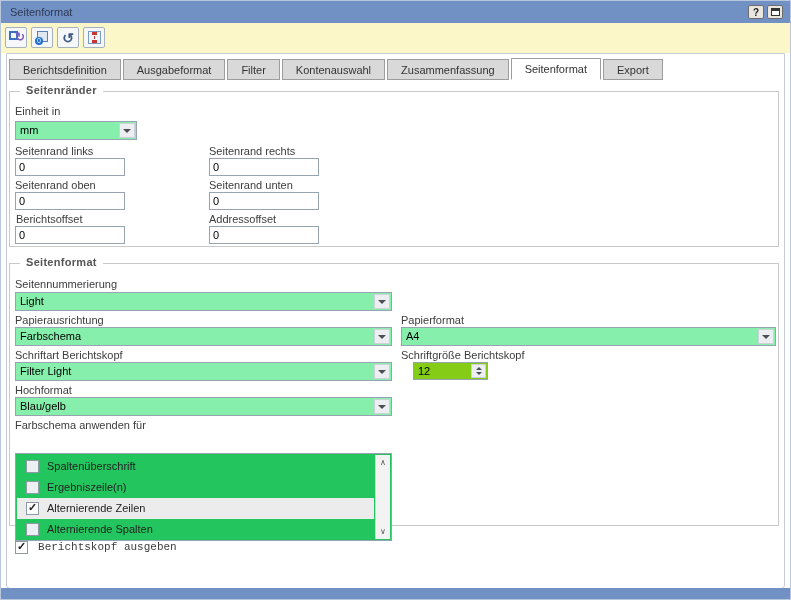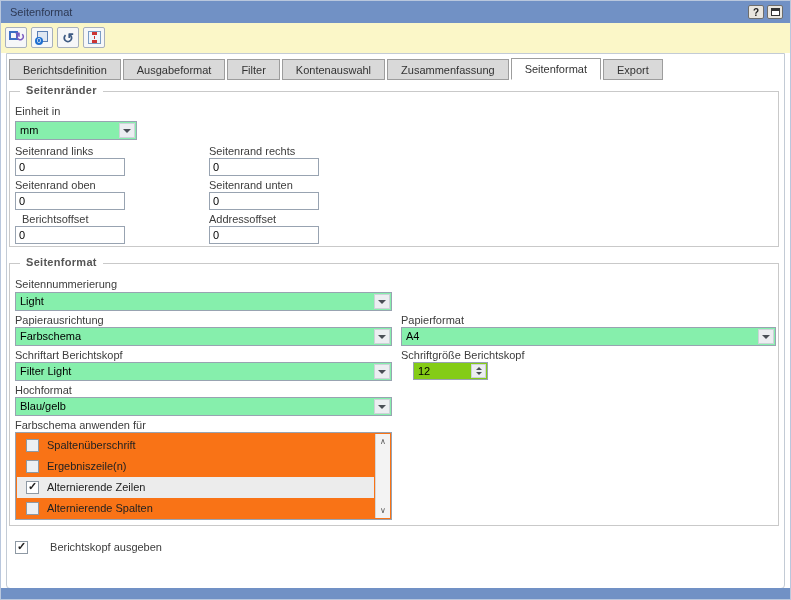--- a/index.html
+++ b/index.html
@@ -76,40 +76,40 @@
   .tri-down { width:0; height:0; border:4px solid transparent; border-top:4px solid #4a4f56; margin-top:4px; }
   
   .spin { position:absolute; height:18px; background:#84cc16; border:1px solid #98a3b1;margin-left:12px; }
   .spin .sp-val { position:absolute; left:4px; top:0; line-height:17px; color:#000; }
   .spin .sp-btns { position:absolute; right:1px; top:1px; bottom:1px; width:15px; background:#eceef1; border:1px solid #cdd2d8; }
   .sp-up,.sp-dn { position:absolute; left:0; width:100%; height:50%; display:flex; align-items:center; justify-content:center; }
   .sp-up { top:0; } .sp-dn { bottom:0; }
   .tri-up-s { width:0;height:0;border:3px solid transparent;border-bottom:3px solid #4a4f56;margin-bottom:2px; }
   .tri-dn-s { width:0;height:0;border:3px solid transparent;border-top:3px solid #4a4f56;margin-top:2px; }
   
-  .listbox { position:absolute; background:#f97316; border:1px solid #98a3b1; }
+  .listbox { position:absolute; background:#22c55e; border:1px solid #98a3b1;margin-top:21px; }
   .lrow { position:absolute; left:1px; right:17px; height:21px; }
   .lrow.selected { background:#ececec; }
   .lrow .cb { position:absolute; left:9px; top:4px; }
   .lrow .ltext { position:absolute; left:30px; top:0; line-height:21px; color:#222; white-space:nowrap; }
   
   .cb { width:13px; height:13px; border:1px solid #8e99a4; background:#edf0f3; position:relative; display:inline-block; }
   .cb.checked { background:#fff; }
   .cb.checked::after {
     content:"✓"; position:absolute; left:1px; top:-2px;
     font-size:11px; font-weight:bold; color:#222;
   }
   
   .sb { position:absolute; right:1px; top:1px; bottom:1px; width:15px; background:#f3f3f3; border-left:1px solid #d6d6d6; }
   .sb .sb-up,.sb .sb-dn { position:absolute; left:0; width:100%; height:15px; text-align:center; font-size:8px; color:#555; line-height:15px; }
   .sb .sb-up { top:0; } .sb .sb-dn { bottom:0; }
   
   .footer-check { position:absolute; left:8px; top:486px; }
   .footer-check .cb { vertical-align:middle; }
-  .footer-check .fc-lbl { margin-left:19px; vertical-align:middle; color:#3c3c3c; }
+  .footer-check .fc-lbl { margin-left:7px; vertical-align:middle; color:#3c3c3c;font-family:Liberation Mono, monospace; }
   
   .bottombar { position:absolute; left:0; bottom:0; width:100%; height:11px; background:#7191c5; }
 </style>
 </head>
 <body>
 
 <div id="window">
 
   <div class="titlebar">
     <span class="title">Seitenformat</span>
@@ -166,21 +166,21 @@
       <span class="lbl" style="left:5px; top:53px;">Seitenrand links</span>
       <input class="txt" style="left: 5px; top: 66px;" value="0">
       <span class="lbl" style="left:199px; top:53px;">Seitenrand rechts</span>
       <input class="txt" style="left: 199px; top: 66px;" value="0">
 
       <span class="lbl" style="left:5px; top:87px;">Seitenrand oben</span>
       <input class="txt" style="left: 5px; top: 100px;" value="0">
       <span class="lbl" style="left:199px; top:87px;">Seitenrand unten</span>
       <input class="txt" style="left: 199px; top: 100px;" value="0">
 
-      <span class="lbl" style="left:12px; top:121px;">Berichtsoffset</span>
+      <span class="lbl" style="left:6px; top:121px;">Berichtsoffset</span>
       <input class="txt" style="left: 5px; top: 134px;" value="0">
       <span class="lbl" style="left:199px; top:121px;">Addressoffset</span>
       <input class="txt" style="left: 199px; top: 134px;" value="0">
     </div>
 
     <div class="grp" style="left:2px; top:209px; width:770px; height:263px;">
       <span class="legend">Seitenformat</span>
 
       <span class="lbl" style="left:5px; top:14px;">Seitennummerierung</span>
       <div class="dd" style="left:5px; top:28px; width:377px;">

